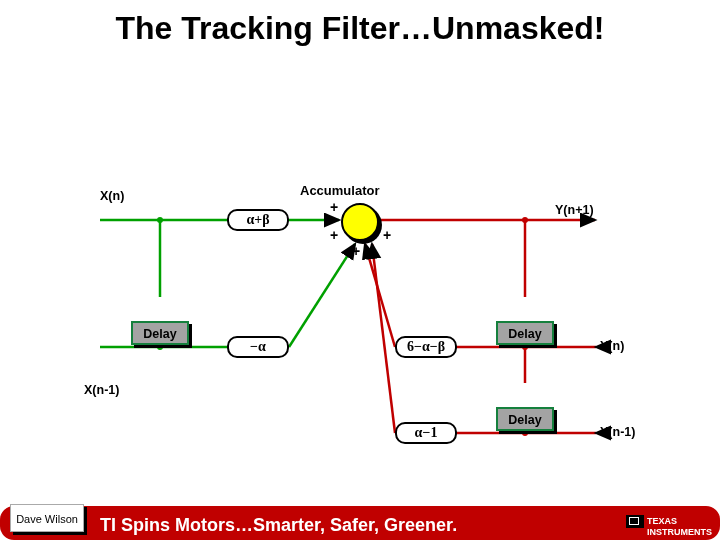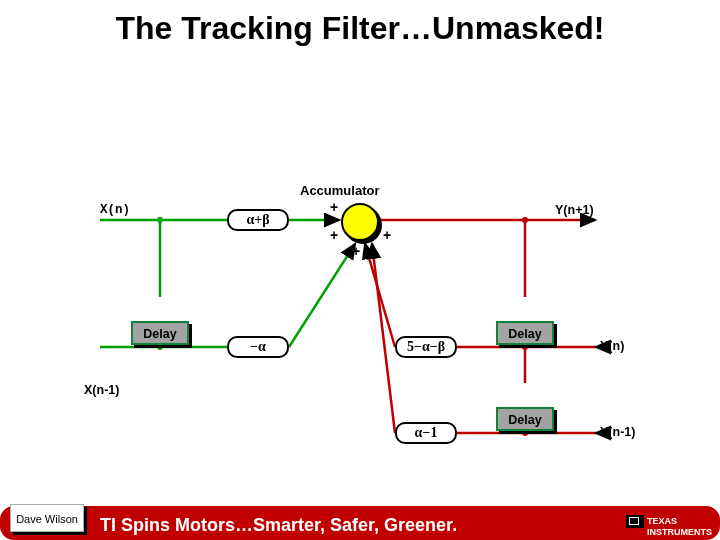--- a/index.html
+++ b/index.html
@@ -179,29 +179,29 @@
     </svg>
 
     <div class="label" style="left:300px; top:18px;">Accumulator</div>
 
     <div class="summer" style="left:341px; top:38px;"></div>
     <div class="plus" style="left:330px; top:34px;">+</div>
     <div class="plus" style="left:330px; top:62px;">+</div>
     <div class="plus" style="left:352px; top:78px;">+</div>
     <div class="plus" style="left:383px; top:62px;">+</div>
 
-    <div class="sig" style="left:100px; top:38px;font-family:Liberation Mono, monospace;">X(n)</div>
+    <div class="sig" style="left:100px; top:24px;">X(n)</div>
     <div class="sig" style="left:84px; top:186px;margin-top:32px;">X(n-1)</div>
     <div class="sig" style="left:555px; top:38px;">Y(n+1)</div>
     <div class="sig" style="left:600px; top:174px;text-align:center;">Y(n)</div>
     <div class="sig" style="left:600px; top:260px;">Y(n-1)</div>
 
     <div class="gain-box" style="left:227px; top:44px;">α+β</div>
     <div class="gain-box" style="left:227px; top:171px;">−α</div>
-    <div class="gain-box" style="left:395px; top:171px;">5−α−β</div>
+    <div class="gain-box" style="left:395px; top:171px;">6−α−β</div>
     <div class="gain-box" style="left:395px; top:257px;">α−1</div>
 
     <div class="delay-box" style="left:131px; top:132px;">Delay</div>
     <div class="delay-box" style="left:496px; top:132px;">Delay</div>
     <div class="delay-box" style="left:496px; top:218px;">Delay</div>
 
   </div>
 
   <div class="footer">
     <div class="footer-badge">Dave Wilson</div>

